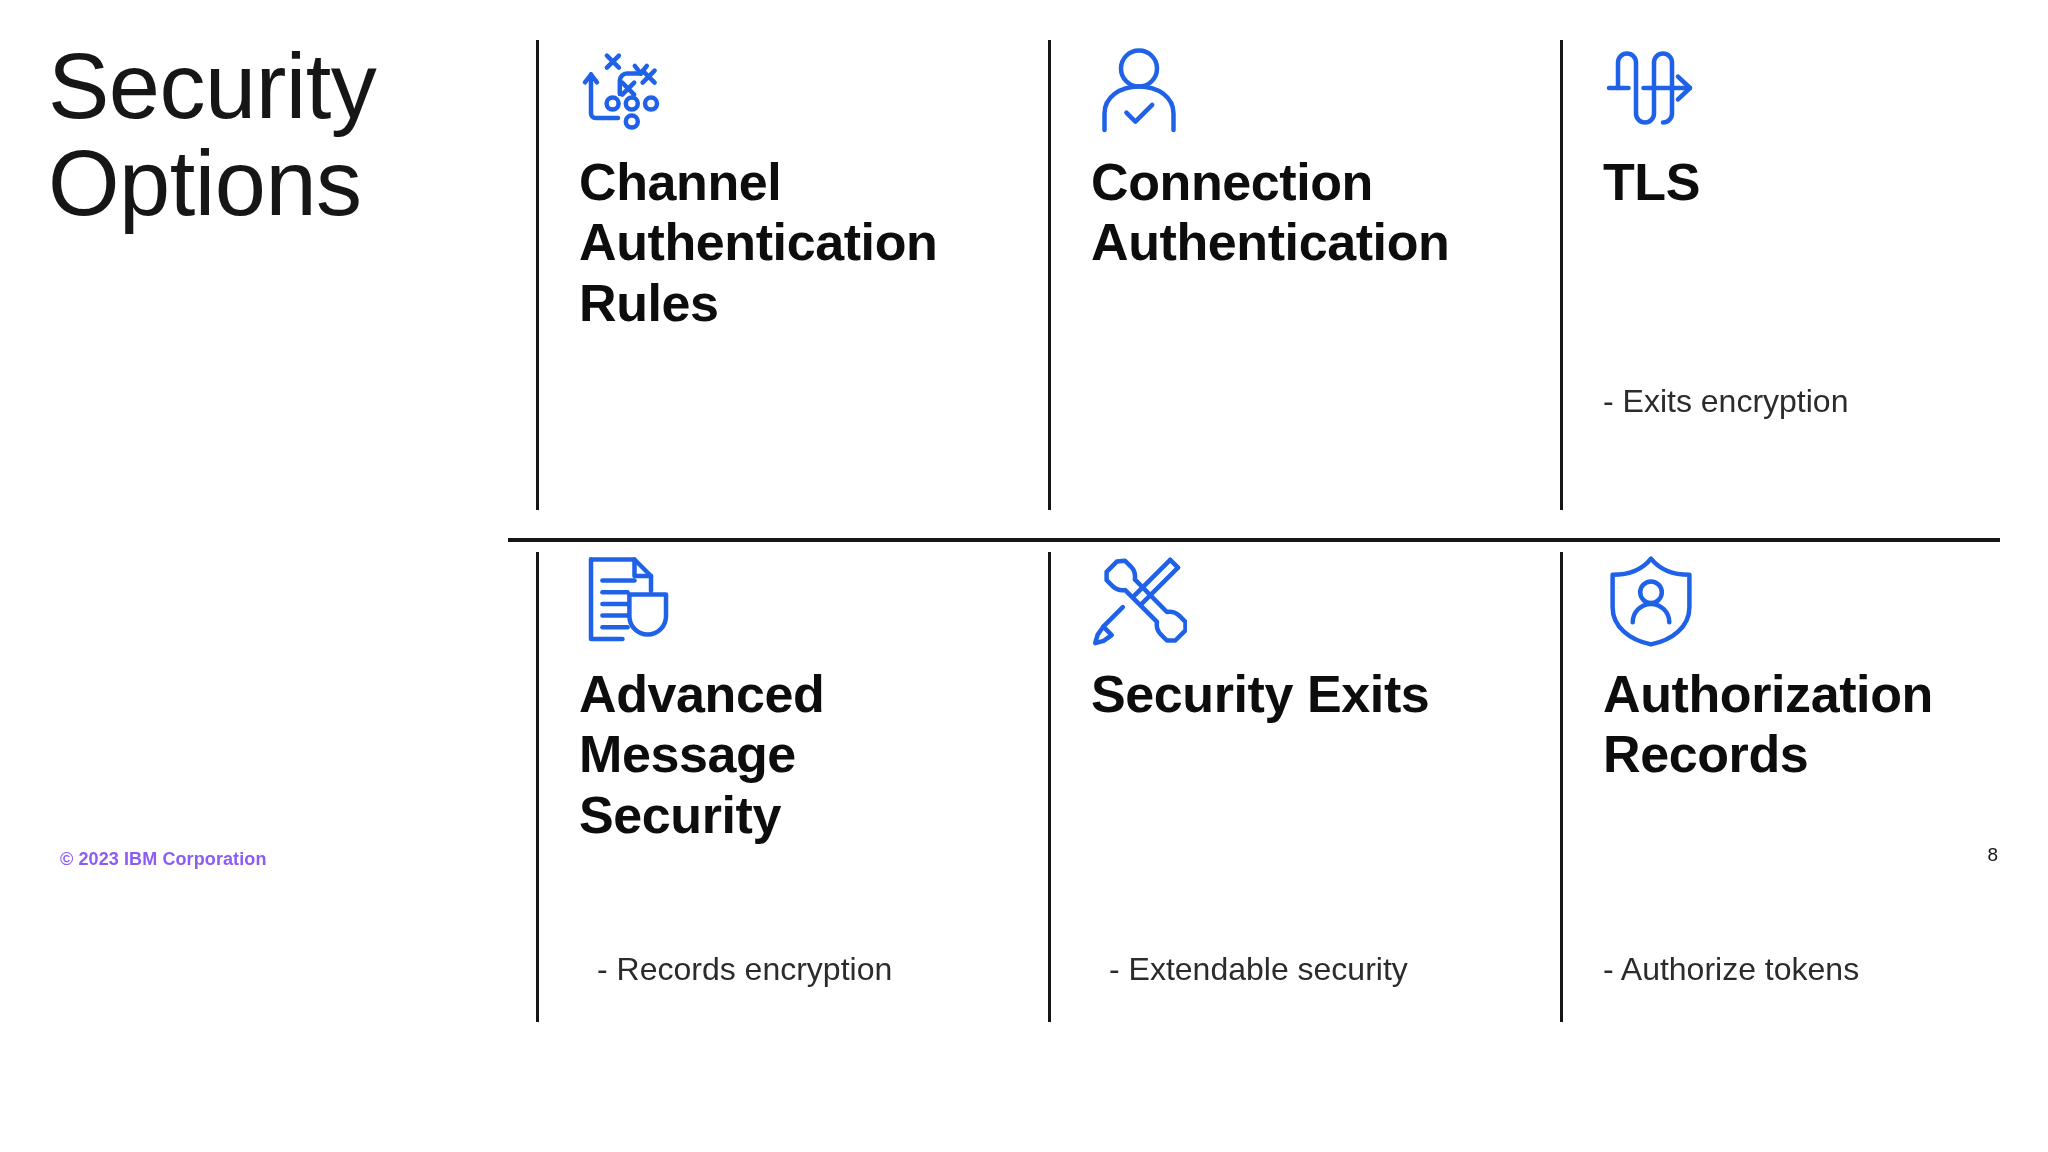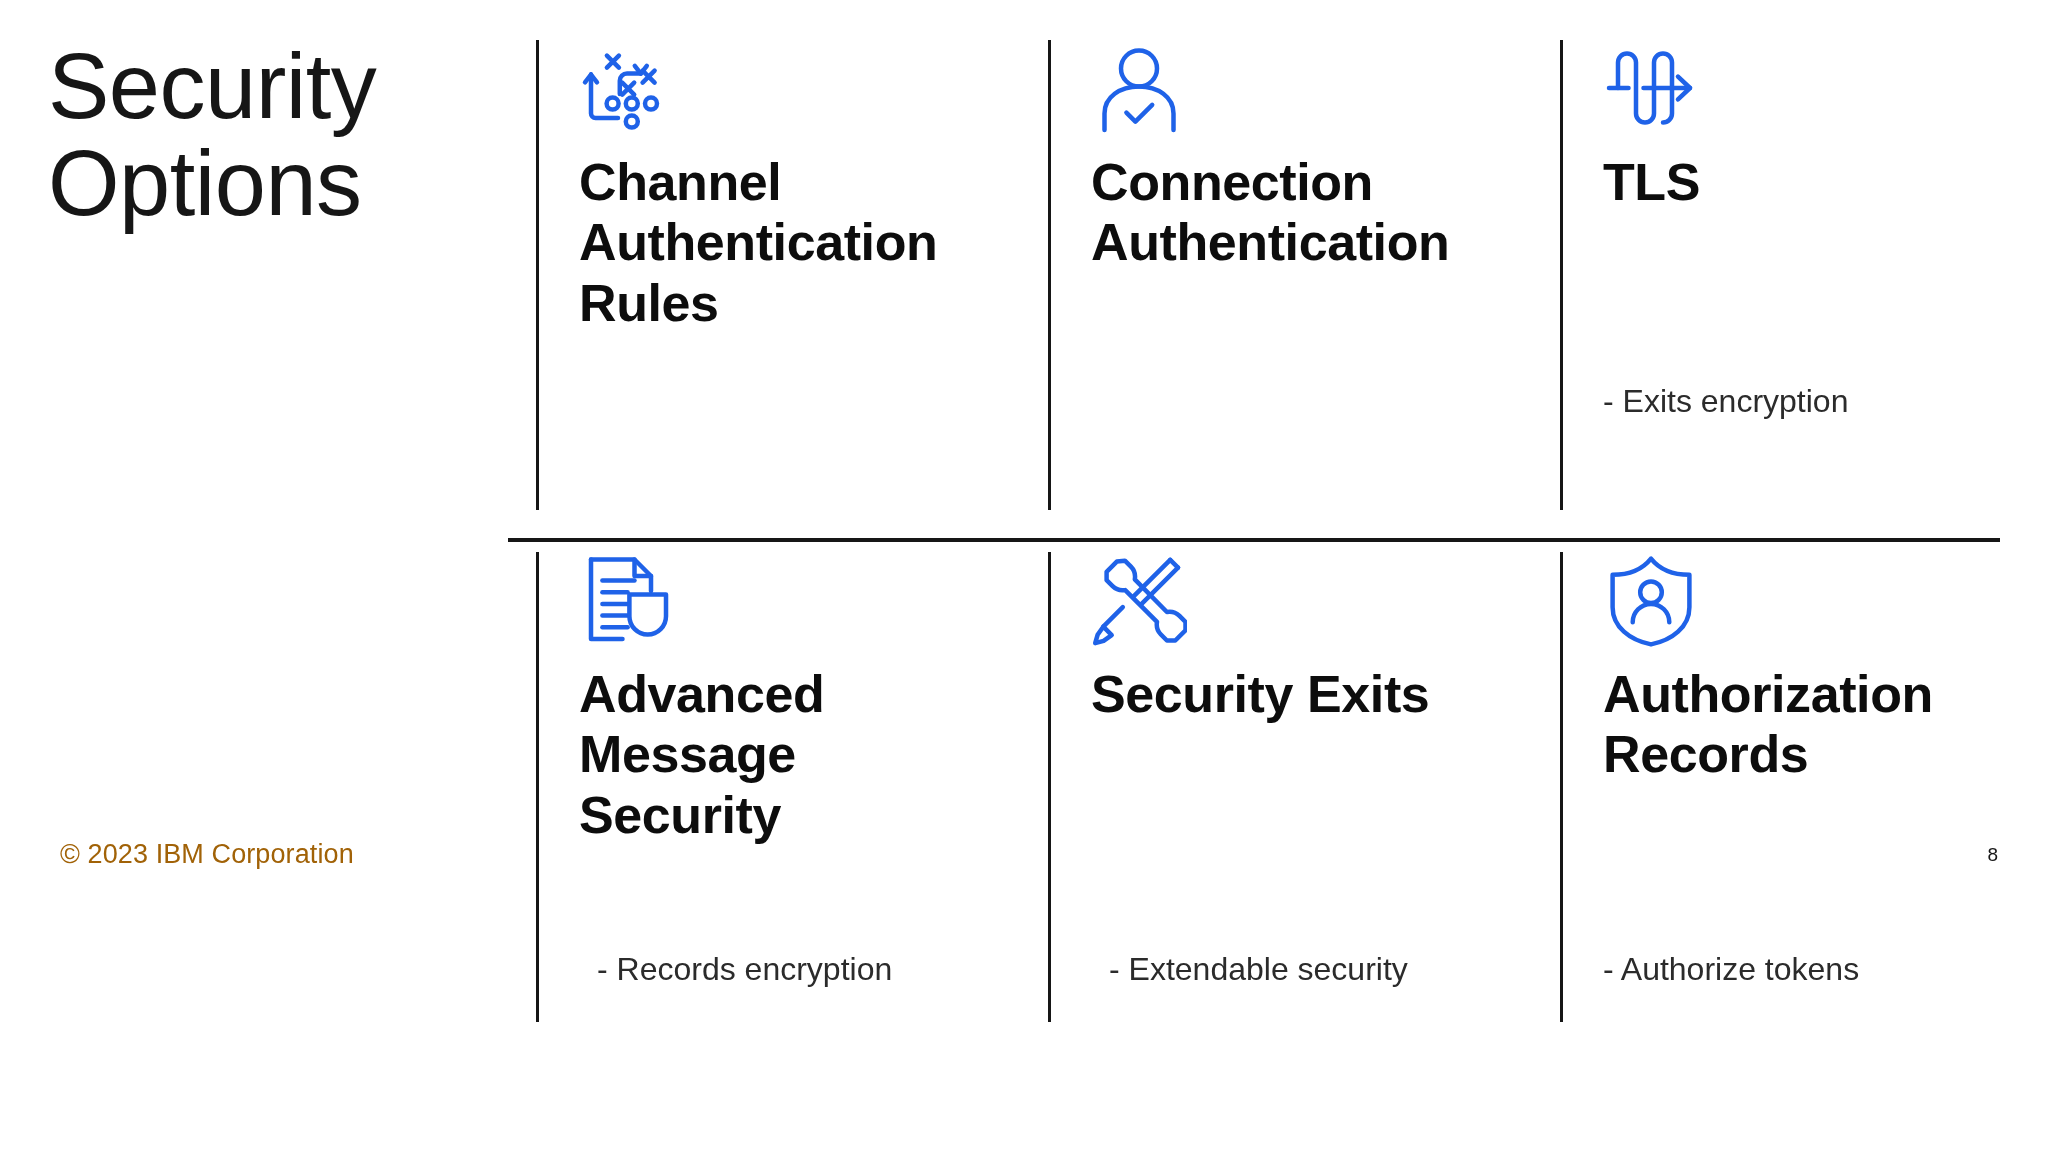--- a/index.html
+++ b/index.html
@@ -115,23 +115,23 @@
 
   .row-1 .card-bullets { bottom: 30px; }
   .row-1 .card.c-2 .card-bullets { left: 40px; }
   .row-0 .card.c-2 .card-bullets { left: 40px; }
 
   
   .footer-copyright {
     position: absolute;
     left: 60px;
     bottom: 38px;
-    font-size: 27px;
-    font-weight: 400;
-    color: #a16207;
+    font-size: 18px;
+    font-weight: 700;
+    color: #8b5cf6;
     letter-spacing: 0.1px;
   }
   .footer-pagenum {
     position: absolute;
     right: 50px;
     bottom: 42px;
     font-size: 19px;
     font-weight: 400;
     color: #161616;
   }

